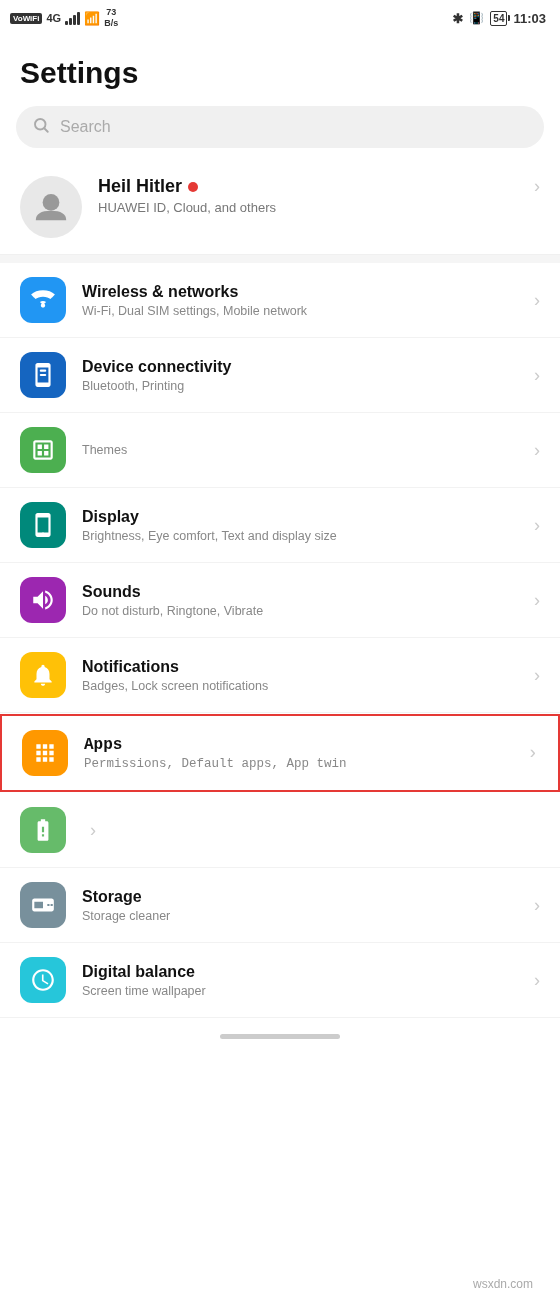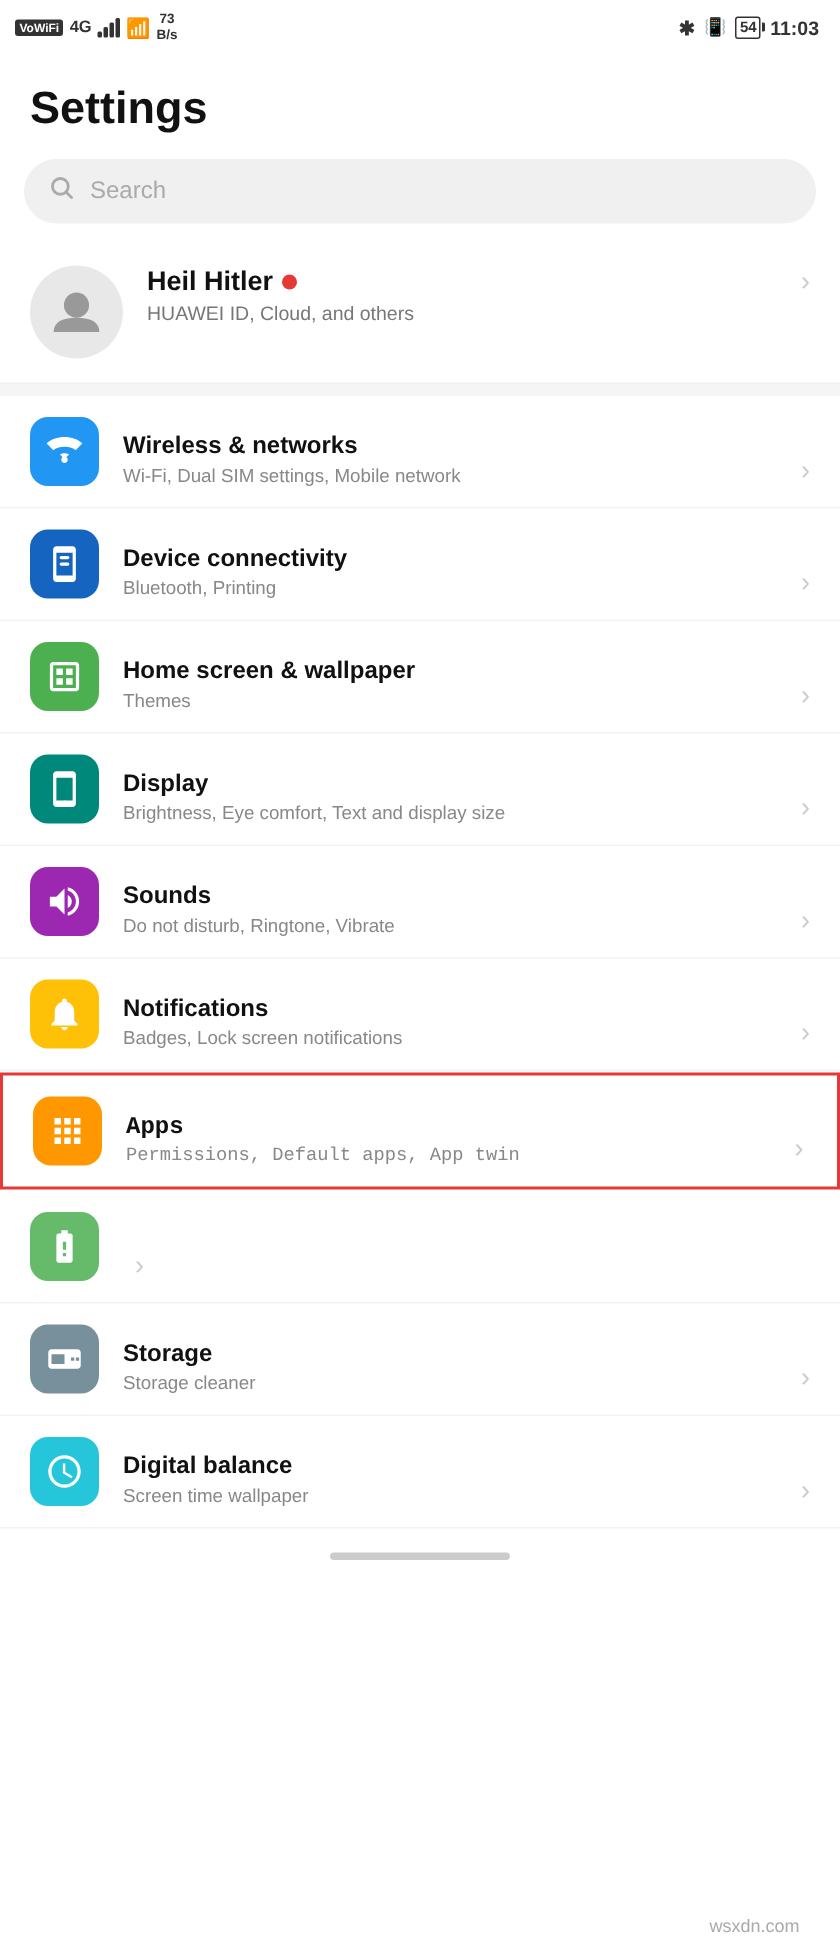--- a/index.html
+++ b/index.html
@@ -182,21 +182,21 @@
       background: #f5f5f5;
     }
 
     
     .settings-list {
       background: #fff;
     }
 
     .settings-item {
       display: flex;
-      align-items: flex-end;
+      align-items: center;
       padding: 14px 20px;
       border-bottom: 1px solid #f2f2f2;
       cursor: pointer;
       position: relative;
     }
 
     .item-icon {
       width: 46px;
       height: 46px;
       border-radius: 12px;
@@ -352,21 +352,20 @@
     <span class="item-chevron">›</span>
   </div>
 
   <div class="settings-item">
     <div class="item-icon green">
       <svg width="26" height="26" viewBox="0 0 24 24" fill="white">
         <path d="M3 5c0-1.1.9-2 2-2h14c1.1 0 2 .9 2 2v14c0 1.1-.9 2-2 2H5c-1.1 0-2-.9-2-2V5zm2 0v14h14V5H5zm2 2h4v4H7V7zm6 0h4v4h-4V7zm-6 6h4v4H7v-4zm6 0h4v4h-4v-4z"></path>
       </svg>
     </div>
     <div class="item-text">
-      <div class="item-title">Home screen &amp; wallpaper</div>
       <div class="item-sub">Themes</div>
     </div>
     <span class="item-chevron">›</span>
   </div>
 
   <div class="settings-item">
     <div class="item-icon green2">
       <svg width="26" height="26" viewBox="0 0 24 24" fill="white">
         <path d="M17 1H7C5.9 1 5 1.9 5 3v18c0 1.1.9 2 2 2h10c1.1 0 2-.9 2-2V3c0-1.1-.9-2-2-2zm0 18H7V5h10v14z"></path>
         <circle cx="12" cy="20" r="1" fill="white"></circle>

